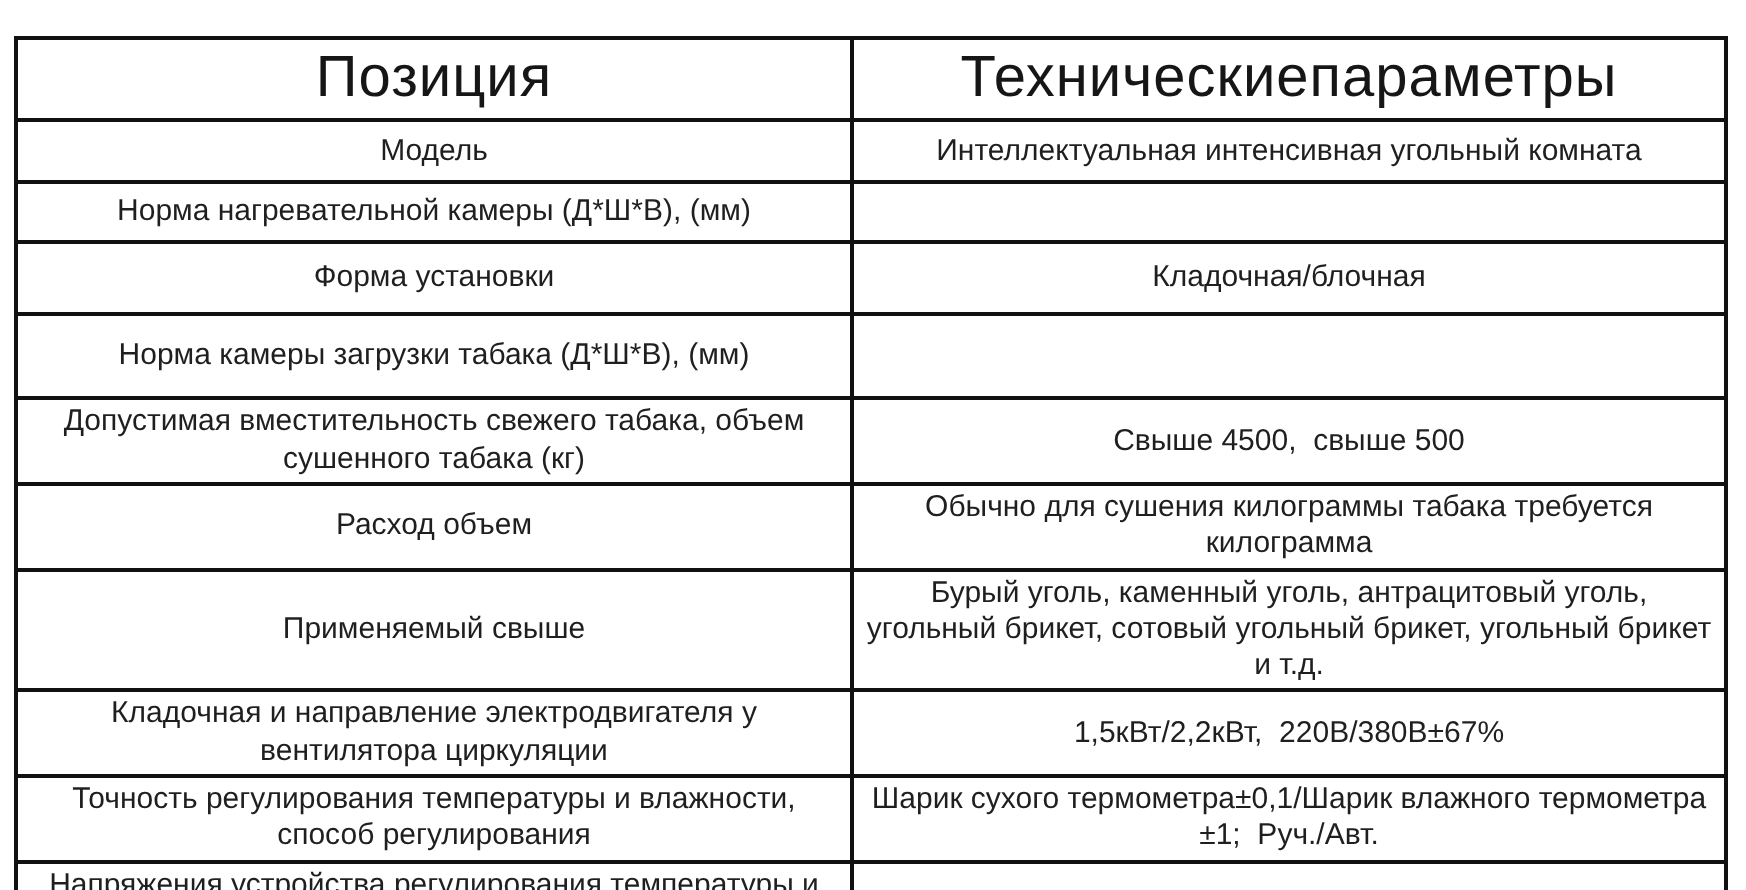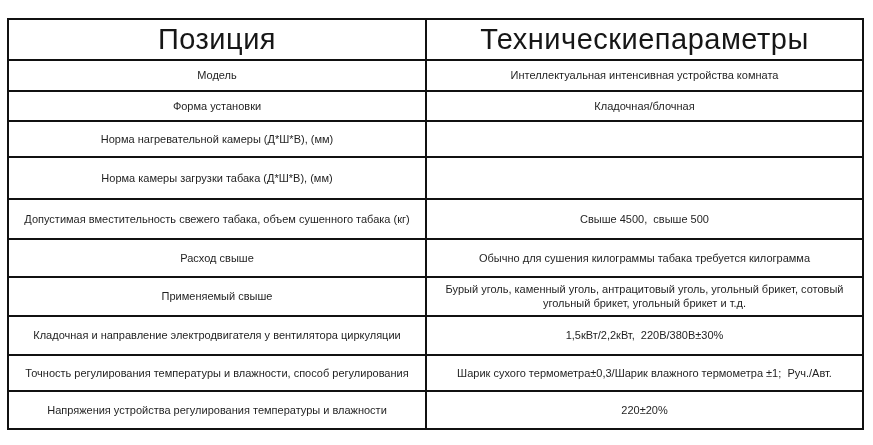--- a/index.html
+++ b/index.html
@@ -27,21 +27,21 @@
     background: #ffffff;
   }
   table.spec-table col.c-param { width: 418px; }
   table.spec-table col.c-value { width: 437px; }
   table.spec-table th,
   table.spec-table td {
     border: 2px solid #111111;
     text-align: center;
     vertical-align: middle;
     padding: 2px 5px;
-    font-size: 11px;
+    font-size: 15px;
     line-height: 1.22;
     font-weight: 400;
     overflow: hidden;
   }
   table.spec-table thead th {
     font-size: 29px;
     font-weight: 400;
     letter-spacing: 0.5px;
     color: #161616;
     padding: 2px 4px;
@@ -72,53 +72,53 @@
     </colgroup>
     <thead>
       <tr>
         <th>Позиция</th>
         <th>Техническиепараметры</th>
       </tr>
     </thead>
     <tbody>
       <tr>
         <td class="param-cell">Модель</td>
-        <td class="value-cell">Интеллектуальная интенсивная устройства комната</td>
+        <td class="value-cell">Интеллектуальная интенсивная угольный комната</td>
+      </tr>
+      <tr>
+        <td class="param-cell">Норма нагревательной камеры (Д*Ш*В), (мм)</td>
+        <td class="value-cell"></td>
       </tr>
       <tr>
         <td class="param-cell">Форма установки</td>
         <td class="value-cell">Кладочная/блочная</td>
-      </tr>
-      <tr>
-        <td class="param-cell">Норма нагревательной камеры (Д*Ш*В), (мм)</td>
-        <td class="value-cell"></td>
       </tr>
       <tr>
         <td class="param-cell">Норма камеры загрузки табака (Д*Ш*В), (мм)</td>
         <td class="value-cell"></td>
       </tr>
       <tr>
         <td class="param-cell">Допустимая вместительность свежего табака, объем сушенного табака (кг)</td>
         <td class="value-cell">Свыше 4500,  свыше 500</td>
       </tr>
       <tr>
-        <td class="param-cell">Расход свыше</td>
+        <td class="param-cell">Расход объем</td>
         <td class="value-cell">Обычно для сушения килограммы табака требуется килограмма</td>
       </tr>
       <tr>
         <td class="param-cell">Применяемый свыше</td>
         <td class="value-cell">Бурый уголь, каменный уголь, антрацитовый уголь, угольный брикет, сотовый угольный брикет, угольный брикет и т.д.</td>
       </tr>
       <tr>
         <td class="param-cell">Кладочная и направление электродвигателя у вентилятора циркуляции</td>
-        <td class="value-cell">1,5кВт/2,2кВт,  220В/380В±30%</td>
+        <td class="value-cell">1,5кВт/2,2кВт,  220В/380В±67%</td>
       </tr>
       <tr>
         <td class="param-cell">Точность регулирования температуры и влажности, способ регулирования</td>
-        <td class="value-cell">Шарик сухого термометра±0,3/Шарик влажного термометра ±1;  Руч./Авт.</td>
+        <td class="value-cell">Шарик сухого термометра±0,1/Шарик влажного термометра ±1;  Руч./Авт.</td>
       </tr>
       <tr>
         <td class="param-cell">Напряжения устройства регулирования температуры и влажности</td>
         <td class="value-cell">220±20%</td>
       </tr>
     </tbody>
   </table>
 </div>
 
 </body></html>

